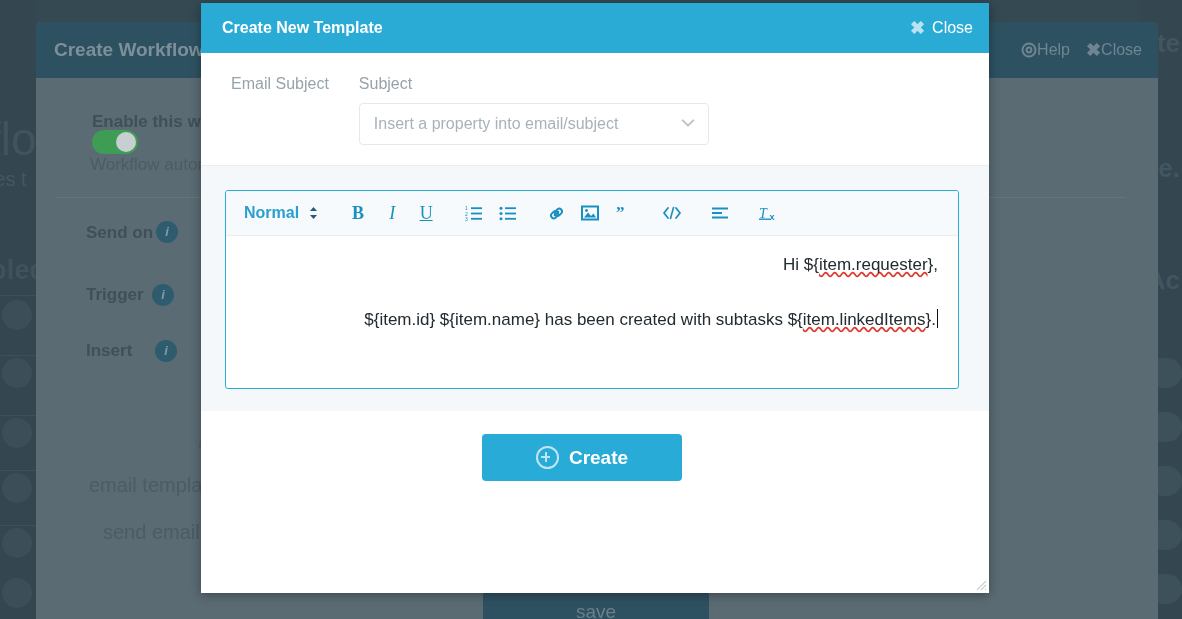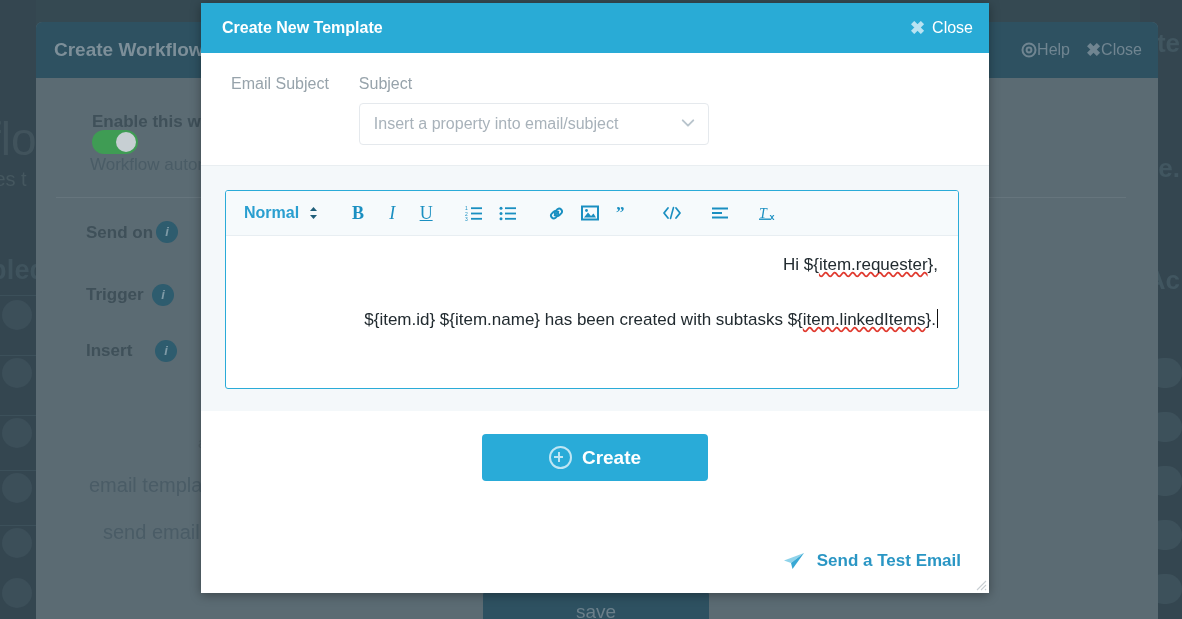--- a/index.html
+++ b/index.html
@@ -327,21 +327,21 @@
   }
 
   .modal-footer {
     flex: 1 1 auto;
     background: #ffffff;
     position: relative;
     padding: 23px 30px 0 30px;
     box-sizing: border-box;
   }
   .create-btn {
-    width: 226px;
+    width: 200px;
     height: 47px;
     background: #29abd8;
     border: none;
     border-radius: 4px;
     color: #ffffff;
     font-size: 19px;
     font-weight: bold;
     font-family: "Liberation Sans", sans-serif;
     display: flex;
     align-items: center;
@@ -585,27 +585,20 @@
       </div>
     </div>
   </div>
 
   <div class="modal-footer">
     <button class="create-btn">
       <span class="plus-circle"></span>
       <span>Create</span>
     </button>
 
-    <div class="test-email">
-      <svg width="24" height="20" viewBox="0 0 24 20">
-        <path d="M22 2 L2 9.5 L9 12 Z" fill="#8fd3ea"></path>
-        <path d="M22 2 L9 12 L10.5 18 Z" fill="#38a8d4"></path>
-      </svg>
-      <span>Send a Test Email</span>
-    </div>
 
     <div class="resize-handle">
       <svg width="14" height="14" viewBox="0 0 14 14">
         <path d="M13 4 L4 13 M13 8 L8 13 M13 12 L12 13" stroke="#c8ced2" stroke-width="1.1" fill="none"></path>
       </svg>
     </div>
   </div>
 </div>
 
 </body></html>

